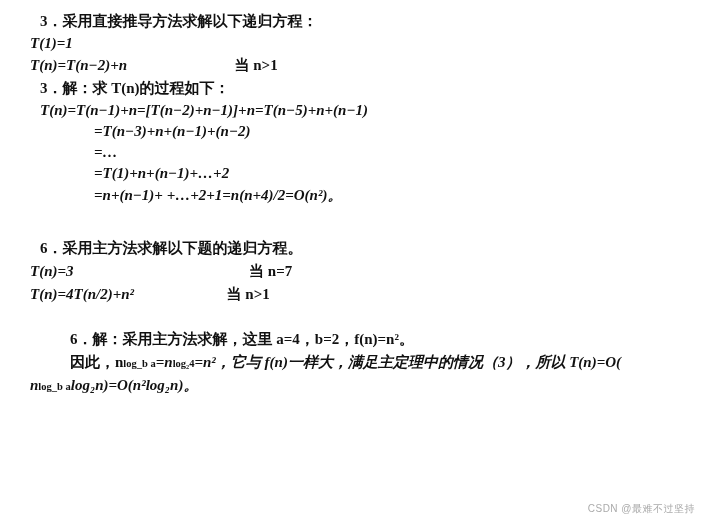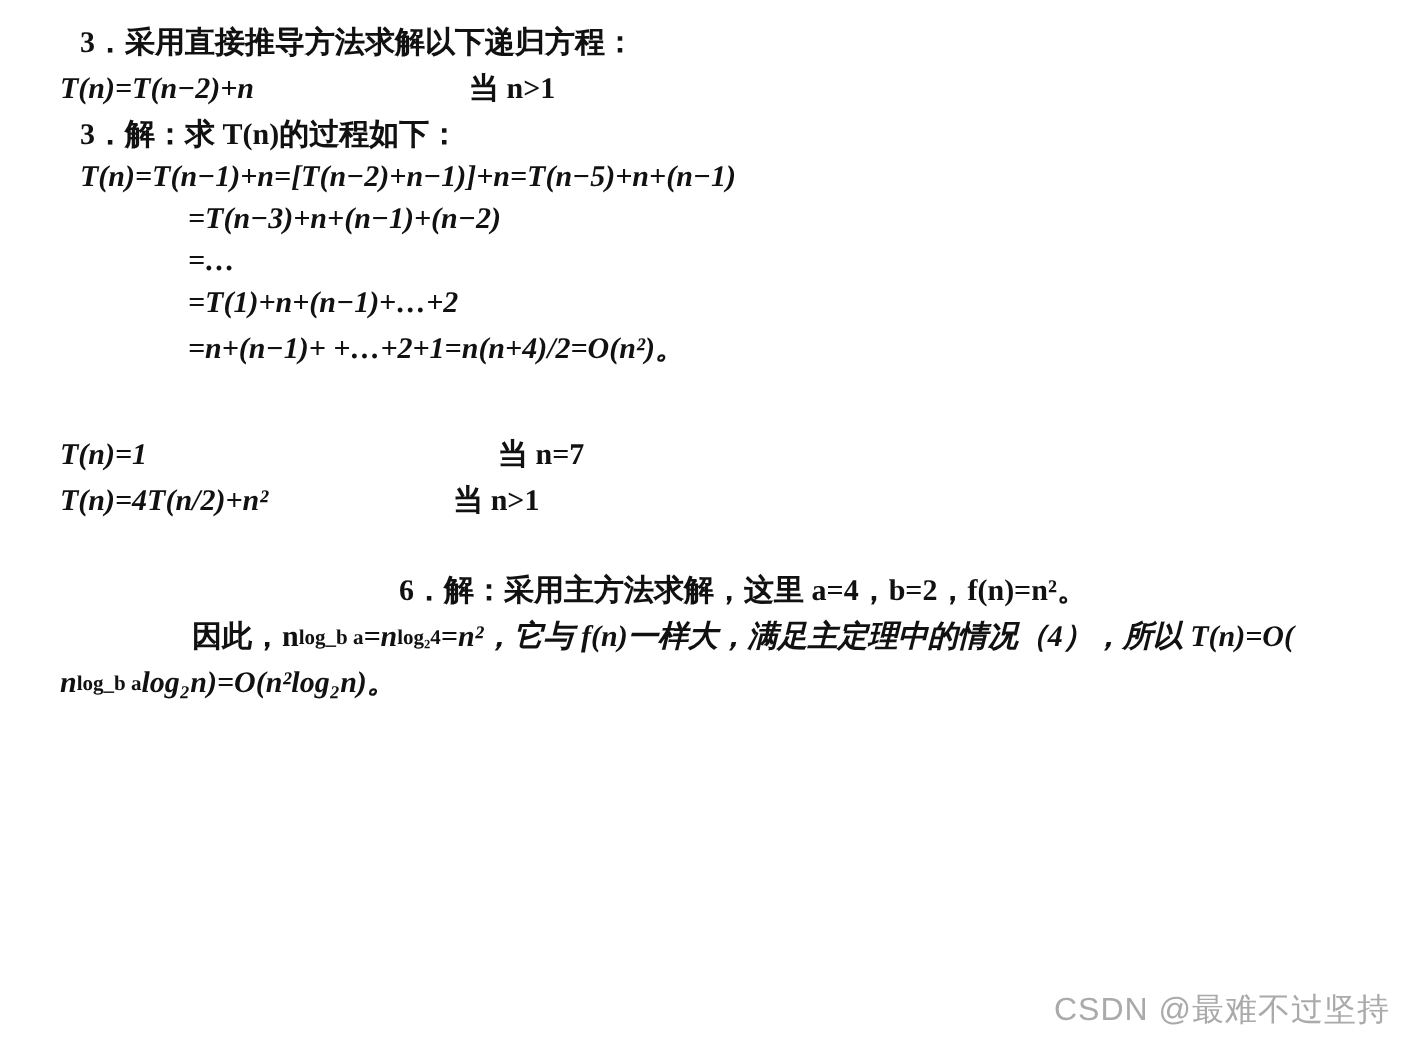--- a/index.html
+++ b/index.html
@@ -17,51 +17,54 @@
   .page {
     padding: 8px 30px 0 30px;
   }
   .line {
     margin: 4px 0;
     white-space: nowrap;
     font-weight: bold;
   }
   .indent-1 { margin-left: 10px; }
   .indent-3 { margin-left: 64px; }
-  .indent-4 { margin-left: 40px; text-align: center; }
+  .indent-4 { margin-left: 40px; }
   .gap-wide { display: inline-block; width: 100px; }
   .gap-med { display: inline-block; width: 85px; }
   .it { font-style: italic; }
   .section-gap { height: 26px; }
   .watermark {
     position: absolute;
     right: 8px;
     bottom: 8px;
     color: #aaaaaa;
     font-family: Arial, "Microsoft YaHei", sans-serif;
-    font-size: 16px;
+    font-size: 10px;
     letter-spacing: 0.5px;
   }
   
   .stack {
     display: inline-flex;
     flex-direction: column;
     vertical-align: middle;
     line-height: 0.9em;
     font-size: 0.7em;
   }
   .stack .top { }
 </style>
 </head>
 <body>
 
 <div class="page">
 
   <div class="line indent-1">3．采用直接推导方法求解以下递归方程：</div>
 
+  <div class="line">
+    <span class="it">T(1)=1</span>
+  </div>
 
   <div class="line">
     <span class="it">T(n)=T(n−2)+n</span>
     <span class="gap-wide"></span>
     <span>当 n&gt;1</span>
   </div>
 
   <div class="line indent-1">3．解：求 T(n)的过程如下：</div>
 
   <div class="line indent-1">
@@ -75,43 +78,44 @@
   </div>
   <div class="line indent-3">
     <span class="it">=T(1)+n+(n−1)+…+2</span>
   </div>
   <div class="line indent-3">
     <span class="it">=n+(n−1)+ +…+2+1=n(n+4)/2=O(n²)。</span>
   </div>
 
   <div class="section-gap"></div>
 
+  <div class="line indent-1">6．采用主方法求解以下题的递归方程。</div>
 
   <div class="line">
-    <span class="it">T(n)=1</span>
+    <span class="it">T(n)=3</span>
     <span style="display:inline-block;width:168px"></span>
     <span>当 n=7</span>
   </div>
 
   <div class="line">
     <span class="it">T(n)=4T(n/2)+n²</span>
     <span class="gap-med"></span>
     <span>当 n&gt;1</span>
   </div>
 
   <div style="height:18px"></div>
 
   <div class="line indent-4">6．解：采用主方法求解，这里 a=4，b=2，f(n)=n²。</div>
 
   <div class="line indent-4">
     <span>因此，n</span><span class="stack">
         <span class="top">log_b a</span>
       </span><span class="it">=n</span><span class="stack">
         <span class="top">log₂4</span>
-      </span><span class="it">=n²，它与 f(n)一样大，满足主定理中的情况（4），所以 T(n)=O(</span>
+      </span><span class="it">=n²，它与 f(n)一样大，满足主定理中的情况（3），所以 T(n)=O(</span>
   </div>
 
   <div class="line">
     <span class="it">n</span><span class="stack">
         <span class="top">log_b a</span>
       </span><span class="it">log₂n)=O(n²log₂n)。</span>
   </div>
 
 </div>
 

